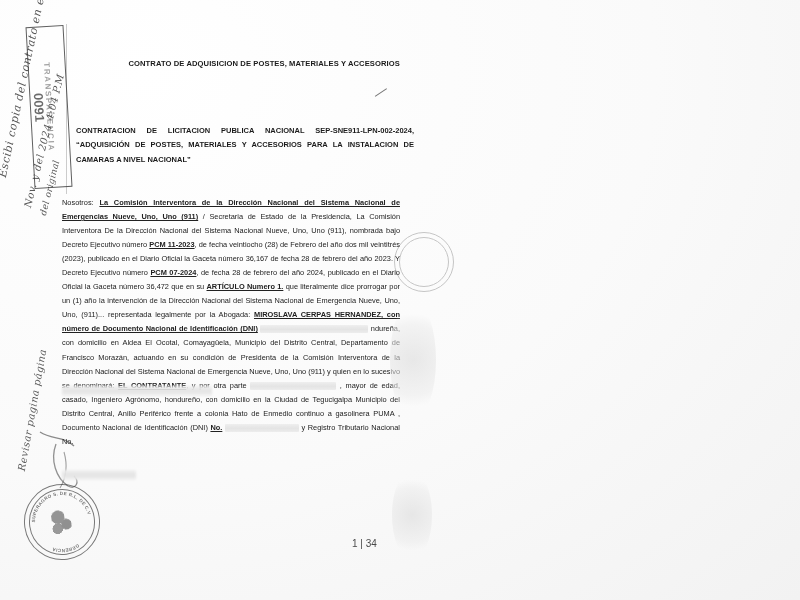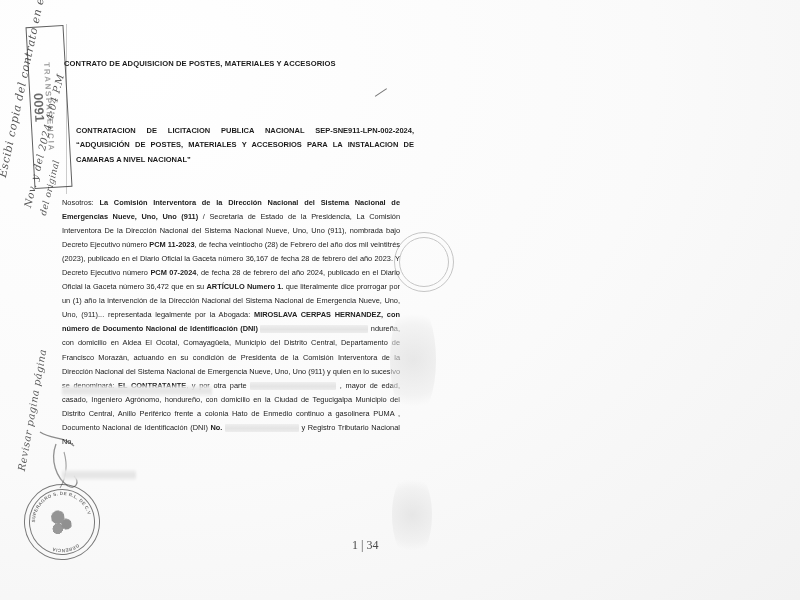--- a/index.html
+++ b/index.html
@@ -29,52 +29,52 @@
     text-align:justify;
     text-justify:inter-word;
     color:#212121;
   }
   .col-left{left:62px;top:196px;width:338px;}
 
   .title{
     position:absolute;
     left:64px;top:56px;width:336px;
     font-size:7.6px;line-height:15px;
-    font-weight:bold;text-align:left;
+    font-weight:bold;text-align:right;
     letter-spacing:.1px;
   }
   .subtitle{
     position:absolute;
     left:76px;top:124px;width:338px;
     font-size:7.5px;line-height:14.4px;
     font-weight:bold;text-align:justify;
   }
   .col p{margin:0 0 0 0;}
-  b{font-weight:bold;}
+  b{font-weight:bold;text-decoration:underline;}
 
   
   .redact{
     display:inline-block;
     background:linear-gradient(180deg,#efefef,#e3e3e3 55%,#ededed);
     border-radius:1px;
     vertical-align:middle;
     filter:blur(.4px);
     opacity:.95;
   }
   .redact-line{
     position:absolute;
     background:linear-gradient(180deg,#f0f0f0,#e2e2e2 50%,#f0f0f0);
     filter:blur(1.1px);
     opacity:.9;
   }
 
   
   .folio{
     position:absolute;
-    font-size:12px;color:#4a4a4a;font-family:Liberation Serif, serif;
+    font-size:10px;color:#4a4a4a;
   }
   .folio-left{left:352px;top:538px;}
 
   
   .stamp-box{
     position:absolute;left:30px;top:26px;
     width:36px;height:160px;
     border:1.4px solid #3b3b3b;
     transform:rotate(-3.2deg);
     opacity:.82;

